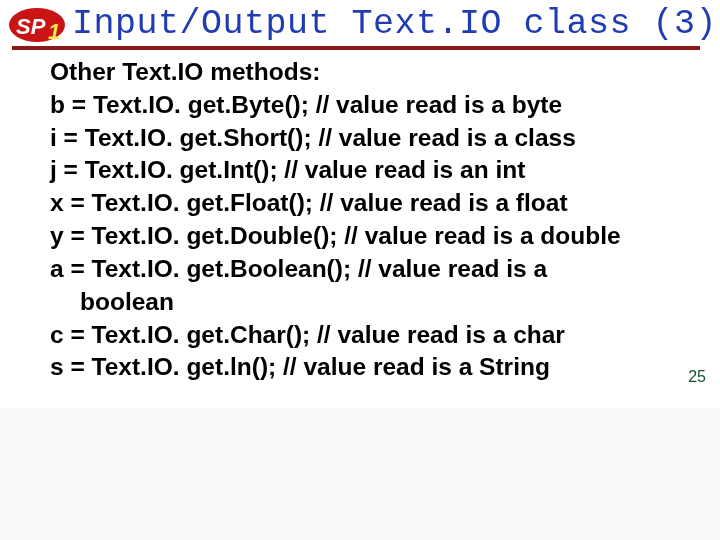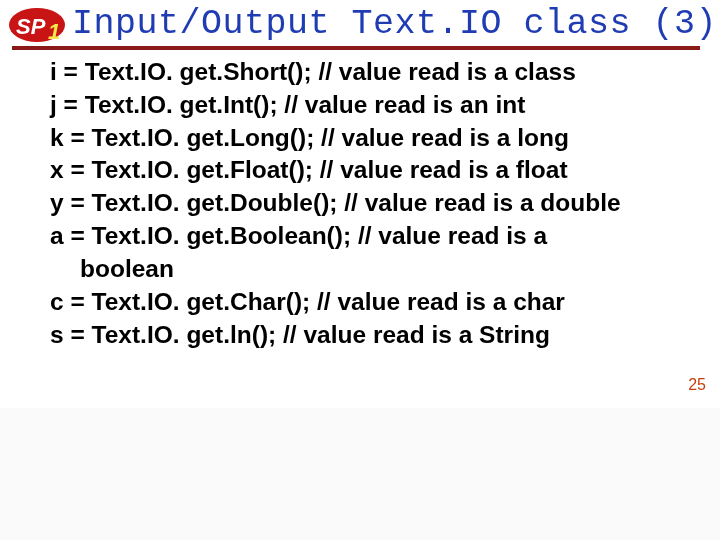--- a/index.html
+++ b/index.html
@@ -65,23 +65,23 @@
     padding-left: 30px;
   }
   .cont {
     display: block;
     padding-left: 30px;
   }
   .bb { color:#000; }
   .pagenum {
     position: absolute;
     right: 14px;
-    bottom: 14px;
+    bottom: 22px;
     font-size: 16px;
-    color: #c2410c;
+    color: #14532d;
     font-weight: 400;
   }
 </style>
 </head>
 <body>
 
 <div class="slide">
 
   <div class="header">
     <div class="logo">
@@ -92,23 +92,24 @@
       </svg>
     </div>
     <div class="title">Input/Output Text.IO class (3)</div>
   </div>
 
   <div class="rule-wrap">
     <div class="rule"></div>
   </div>
 
   <div class="body">
+    <span class="line bb">Other Text.IO  methods:</span>
+    <span class="line">b = Text.IO. get.Byte(); // value read is a byte</span>
     <span class="line">i = Text.IO. get.Short(); // value read is a class</span>
     <span class="line">j = Text.IO. get.Int(); // value read is an int</span>
-    <span class="line">k = Text.IO. get.Long(); // value read is a long</span>
     <span class="line">x = Text.IO. get.Float(); // value read is a float</span>
     <span class="line">y = Text.IO. get.Double(); // value read is a double</span>
     <span class="line">a = Text.IO. get.Boolean(); // value read is a</span>
     <span class="cont">boolean</span>
     <span class="line">c = Text.IO. get.Char(); // value read is a char</span>
     <span class="line">s = Text.IO. get.ln(); // value read is a String</span>
   </div>
 
   <div class="pagenum">25</div>
 </div>

